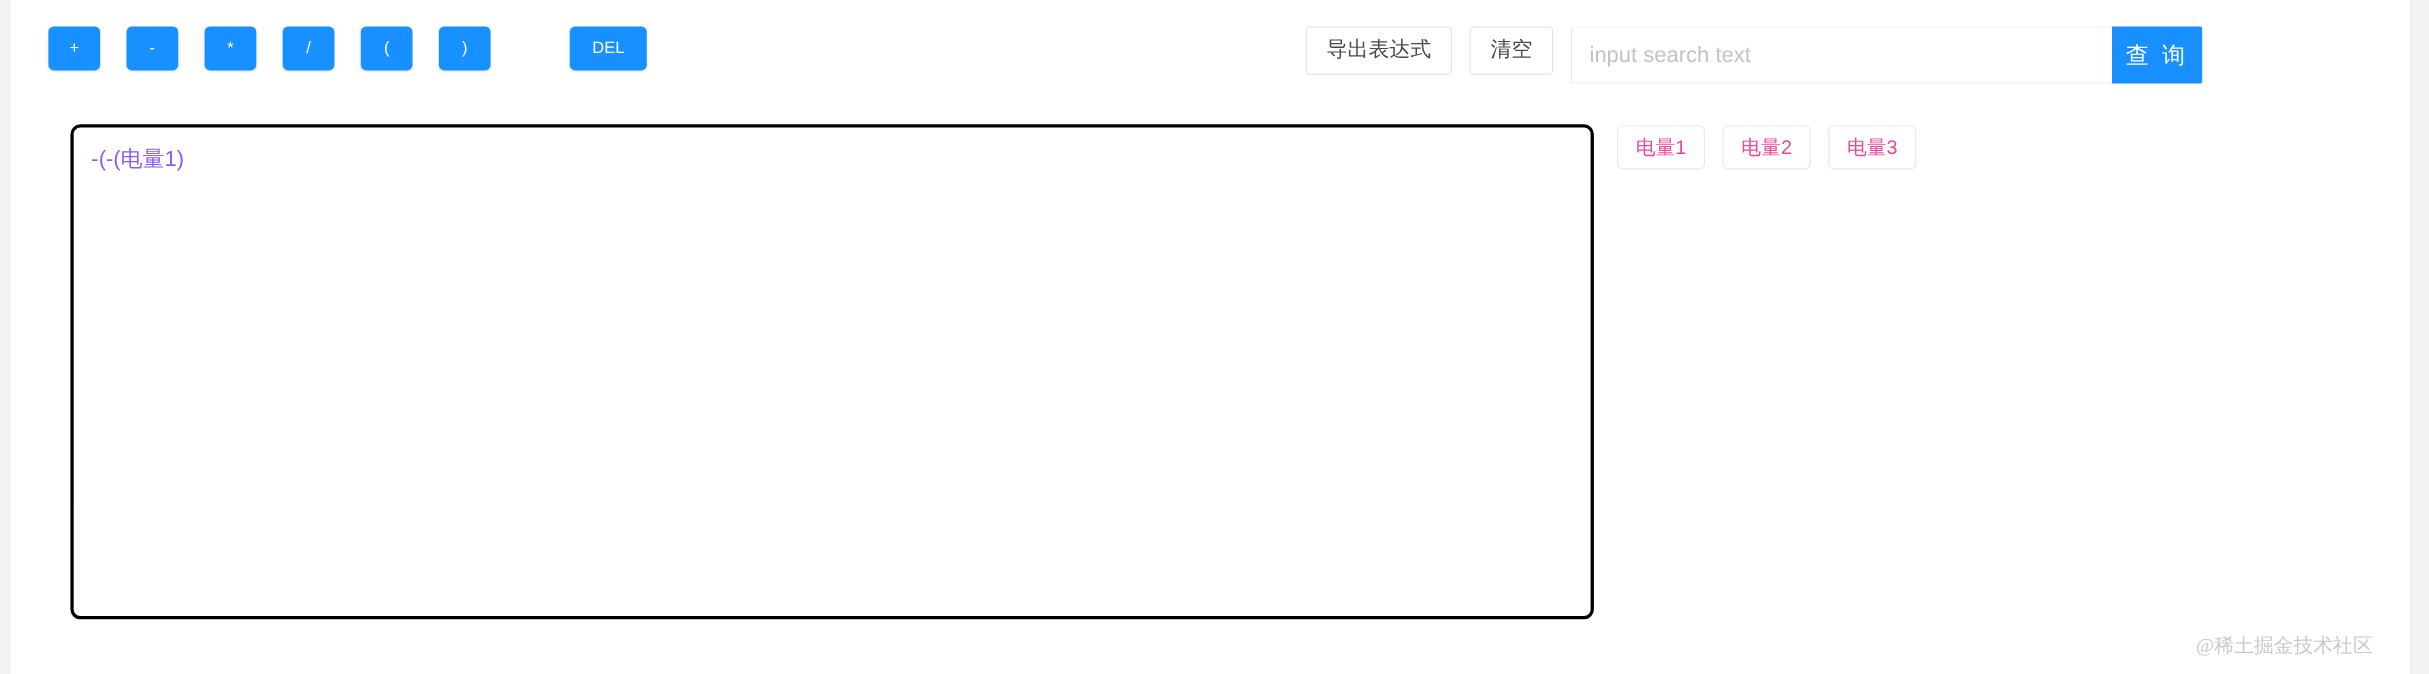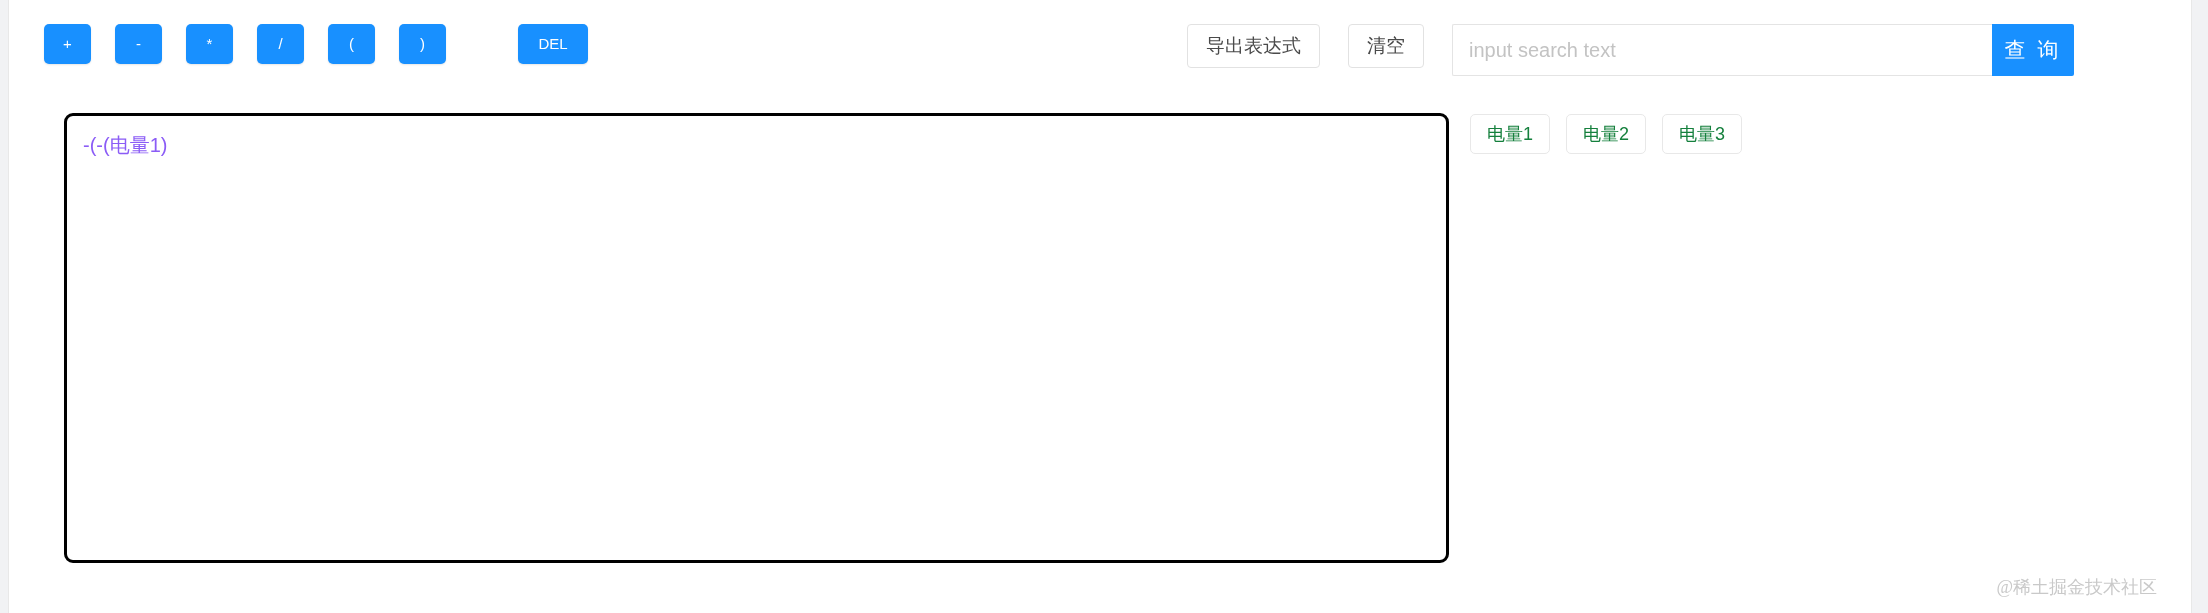--- a/index.html
+++ b/index.html
@@ -79,33 +79,33 @@
     height: 44px;
     padding: 0 18px;
     background: #ffffff;
     color: #4a4a4a;
     border: 1px solid #e2e2e2;
     border-radius: 4px;
     font-size: 19px;
     line-height: 42px;
     font-family: "Liberation Sans", "DejaVu Sans", sans-serif;
     cursor: pointer;
-    margin-right: 28px;
+    margin-right: 16px;
     box-sizing: border-box;
     white-space: nowrap;
   }
 
   
   #search-group {
     display: flex;
     align-items: stretch;
     height: 52px;
   }
   #search-input {
-    width: 540px;
+    width: 492px;
     height: 52px;
     border: 1px solid #e4e4e4;
     border-right: none;
     border-radius: 2px 0 0 2px;
     padding: 0 16px;
     font-size: 20px;
     color: #333;
     font-family: "Liberation Sans", "DejaVu Sans", sans-serif;
     box-sizing: border-box;
     outline: none;
@@ -137,21 +137,21 @@
     top: 114px;
     display: flex;
     align-items: flex-start;
   }
   .tag-chip {
     height: 40px;
     padding: 0 16px;
     background: #ffffff;
     border: 1px solid #e8e8e8;
     border-radius: 5px;
-    color: #15803d;
+    color: #ec4899;
     font-size: 18px;
     line-height: 38px;
     font-family: "Liberation Sans", "DejaVu Sans", sans-serif;
     cursor: pointer;
     margin-right: 16px;
     box-sizing: border-box;
     white-space: nowrap;
   }
   .tag-chip:last-child { margin-right: 0; }
 

